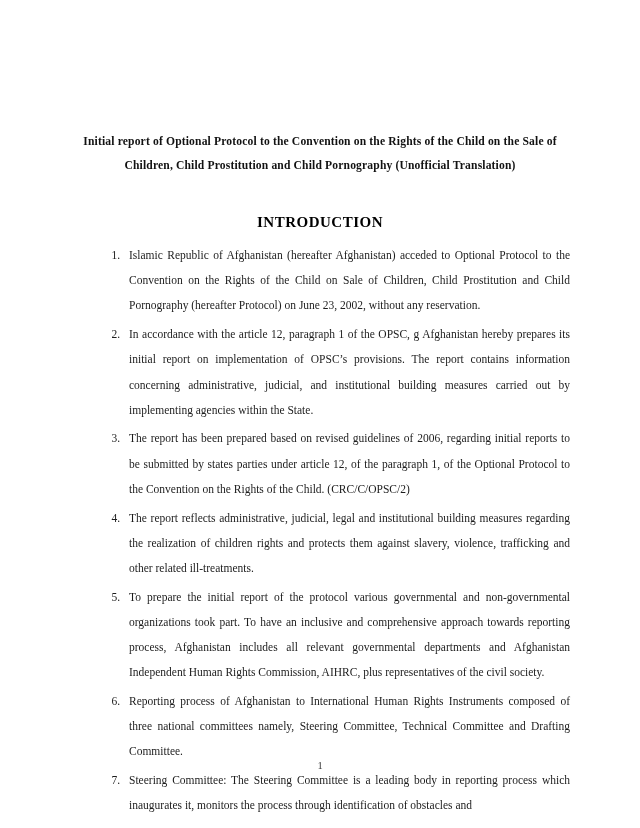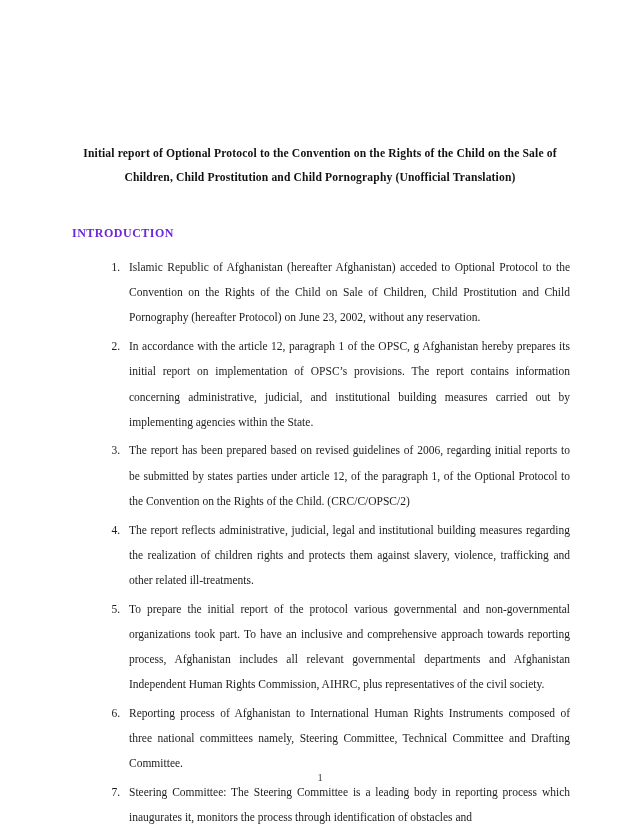--- a/index.html
+++ b/index.html
@@ -14,43 +14,43 @@
     overflow: hidden;
     font-family: "Liberation Serif", "DejaVu Serif", serif;
     color: #1c1c1c;
   }
   .page {
     position: relative;
     width: 640px;
     height: 780px;
     background: #ffffff;
     box-sizing: border-box;
-    margin-top: 12px;
   }
   .doc-title {
     position: absolute;
     left: 72px;
     top: 130px;
     width: 496px;
     text-align: center;
     font-size: 11.6px;
     font-weight: bold;
     line-height: 24px;
     letter-spacing: 0.15px;
     color: #121212;
   }
   .section-heading {
     position: absolute;
     left: 72px;
     top: 214px;
     width: 496px;
-    font-size: 12px;
+    text-align: center;
+    font-size: 15px;
     font-weight: bold;
     letter-spacing: 0.5px;
-    color: #6d28d9;
+    color: #000000;
   }
   .body-list {
     position: absolute;
     left: 104px;
     top: 243px;
     width: 466px;
     margin: 0;
     padding: 0;
     list-style: none;
   }

